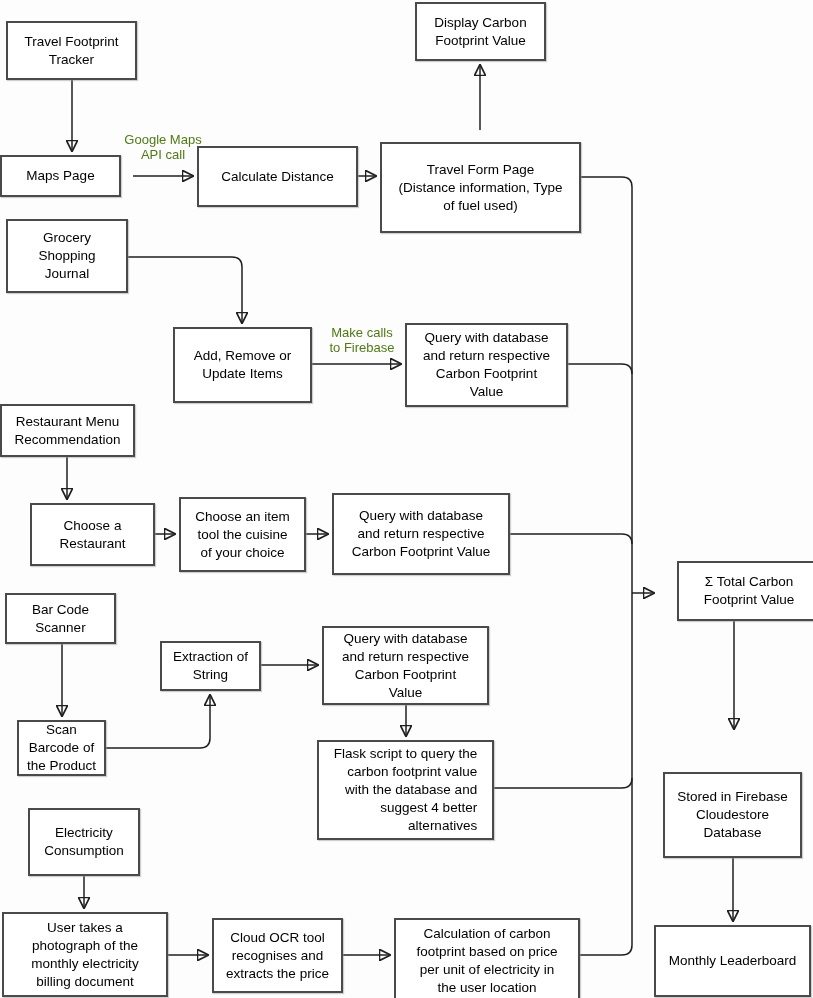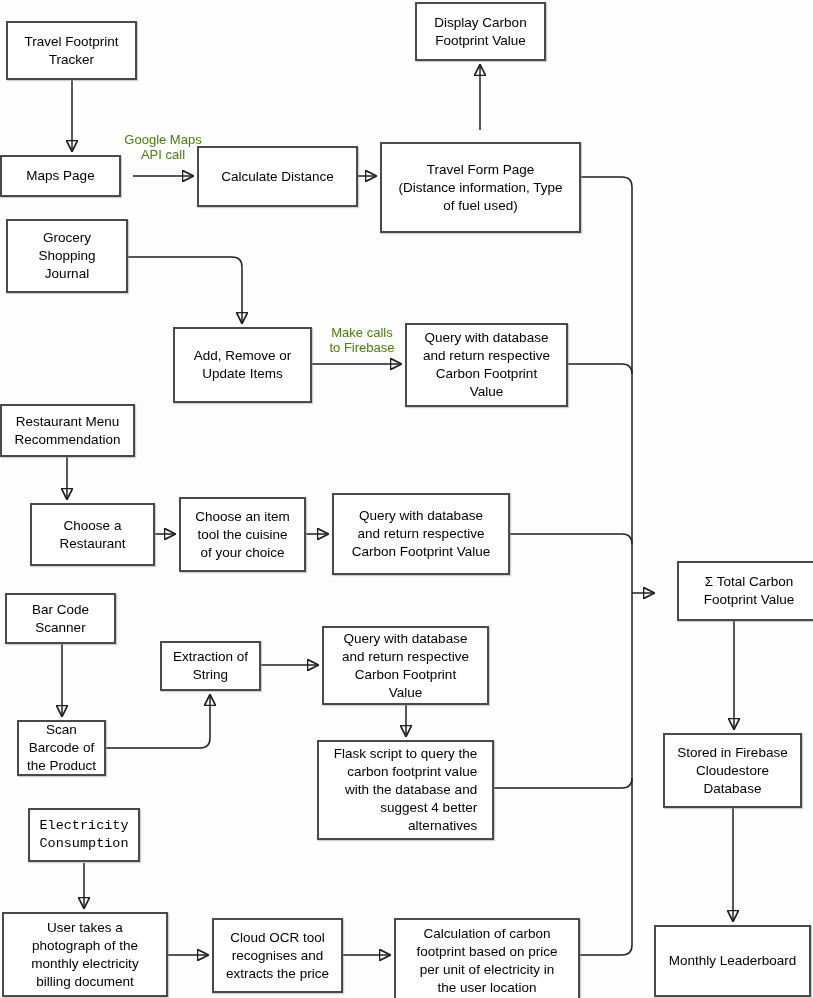--- a/index.html
+++ b/index.html
@@ -117,34 +117,34 @@
 String</div>
       <div class="node" style="left: 322px; top: 626px; width: 167px; height: 79px;">Query with database
 and return respective
 Carbon Footprint
 Value</div>
       <div class="node" style="left: 317px; top: 740px; width: 177px; height: 100px; text-align: right;">Flask script to query the
 carbon footprint value
 with the database and
 suggest 4 better
 alternatives</div>
-      <div class="node" style="left: 28px; top: 808px; width: 112px; height: 54px; font-family: Liberation Mono, monospace;">Electricity
+      <div class="node" style="left: 28px; top: 808px; width: 112px; height: 68px;">Electricity
 Consumption</div>
       <div class="node" style="left: 2px; top: 912px; width: 166px; height: 85px;">User takes a
 photograph of the
 monthly electricity
 billing document</div>
       <div class="node" style="left: 212px; top: 918px; width: 131px; height: 75px;">Cloud OCR tool
 recognises and
 extracts the price</div>
       <div class="node" style="left: 394px; top: 918px; width: 186px; height: 85px;">Calculation of carbon
 footprint based on price
 per unit of electricity in
 the user location</div>
-      <div class="node" style="left: 663px; top: 733px; width: 139px; height: 75px;">Stored in Firebase
+      <div class="node" style="left: 663px; top: 772px; width: 139px; height: 86px;">Stored in Firebase
 Cloudestore
 Database</div>
       <div class="node" style="left: 654px; top: 925px; width: 157px; height: 72px;">Monthly Leaderboard</div>
     </div>
   <div id="labels">
       <div class="edge-label" style="left: 118px; top: 132px; width: 90px;">Google Maps
 API call</div>
       <div class="edge-label" style="left: 322px; top: 325px; width: 80px;">Make calls
 to Firebase</div>
     </div>

